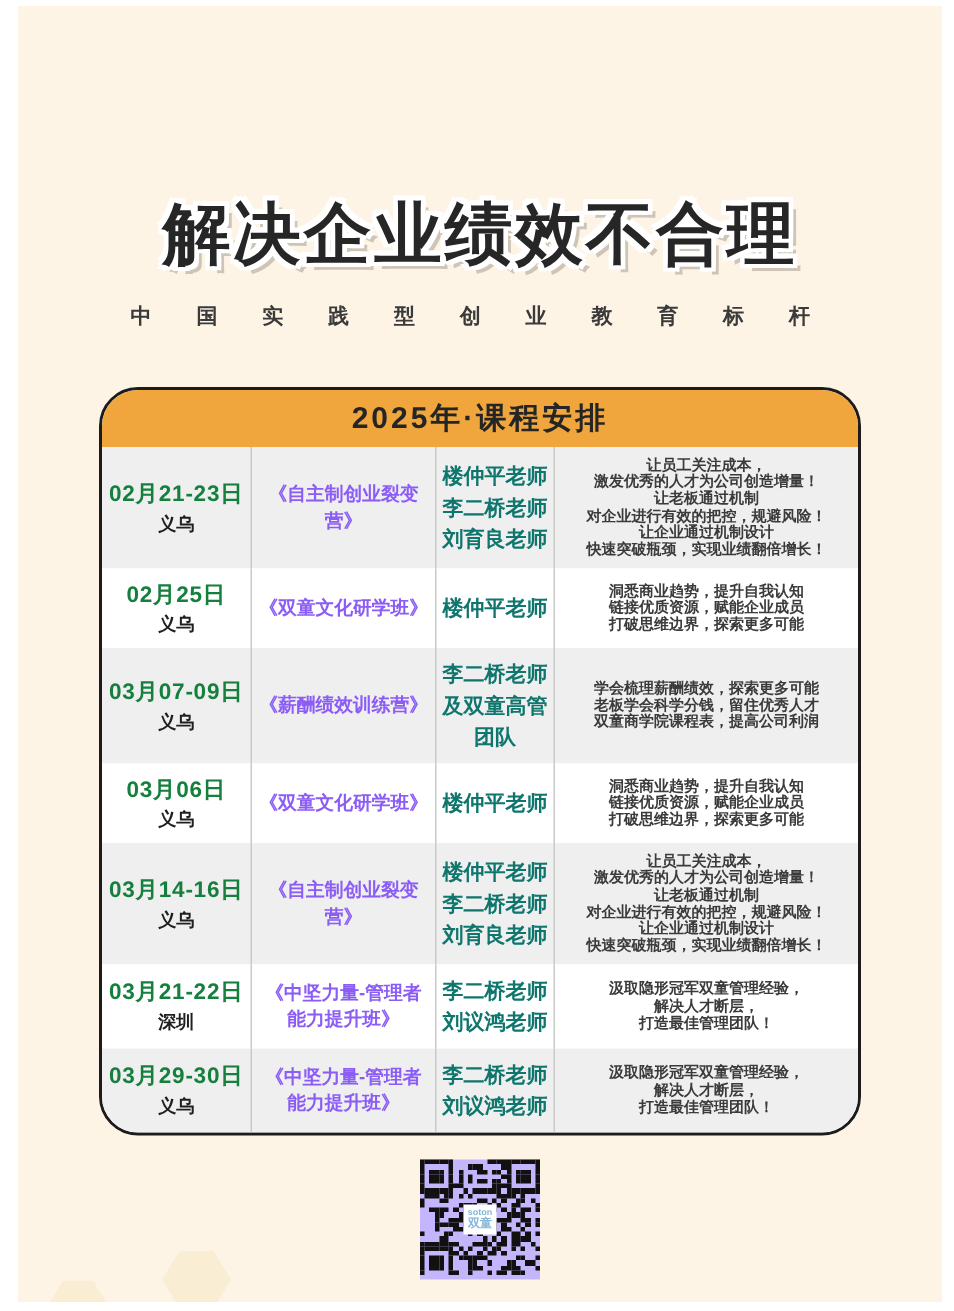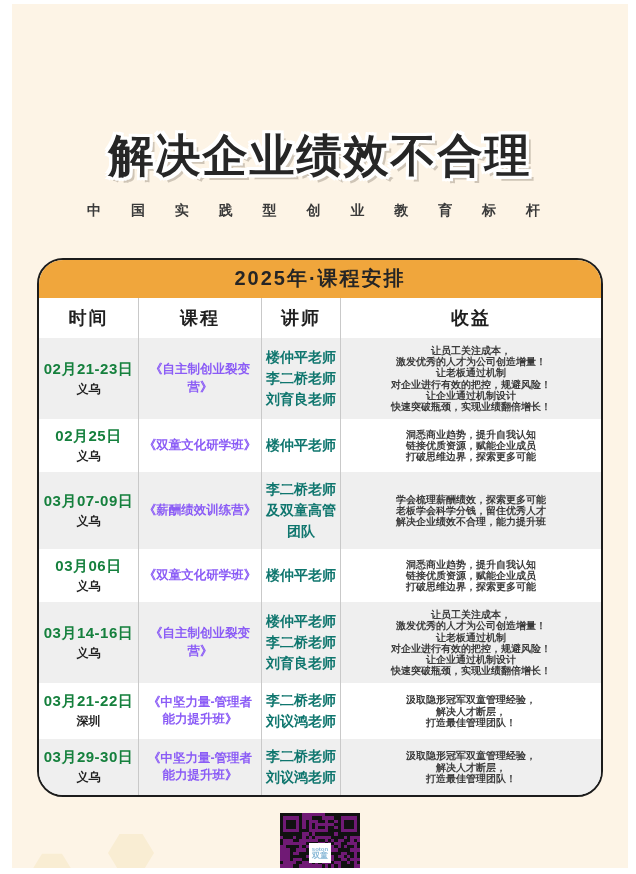--- a/index.html
+++ b/index.html
@@ -17,21 +17,21 @@
       -3px -3px 0 #fff, 3px -3px 0 #fff, -3px 3px 0 #fff, 3px 3px 0 #fff,
       0 -3px 0 #fff, 0 3px 0 #fff, -3px 0 0 #fff, 3px 0 0 #fff,
       5px 5px 0 rgba(120,110,95,.35);
   }
   .sub-title {
     margin-top:16px; font-size:14px; font-weight:bold; color:#3a3a3a;
     letter-spacing:13px; 
   }
   
   .card {
-    width:566px; margin:38px auto 0; background:#ffffff;
+    width:508px; margin:38px auto 0; background:#ffffff;
     border:2.5px solid #1c1c1c; border-radius:26px; overflow:hidden;
   }
   .band {
     background:#f0a63c; height:38px; display:flex; align-items:center; justify-content:center;
     font-size:20px; font-weight:bold; color:#252525; letter-spacing:2px;
     border-bottom:1px solid #1c1c1c00;
   }
   .grid-row { display:grid; grid-template-columns:100px 123px 79px 1fr; }
   .head-row { background:#ffffff; height:40px; }
   .head-cell {
@@ -53,21 +53,21 @@
   }
   .cell:last-child { border-right:none; }
   .date { font-size:15px; font-weight:bold; color:#15803d; letter-spacing:.5px; }
   .city { font-size:12px; font-weight:bold; color:#1f1f1f; margin-top:2px; }
   .course-line { font-size:12.5px; font-weight:bold; color:#8b5cf6; line-height:1.4; }
   .lect-line { font-size:14px; font-weight:bold; color:#0f766e; line-height:1.5; }
   .benefit-line { font-size:10px; color:#3b3b3b; line-height:1.12;font-weight:bold; }
   
   .qr-wrap { margin-top:16px; display:flex; justify-content:center; }
   .qr {
-    width:80px; height:80px; background:#701a75; position:relative;
+    width:80px; height:80px; background:#c4b5fd; position:relative;
     display:grid; grid-template-columns:repeat(25,1fr); grid-template-rows:repeat(25,1fr);
   }
   .qr .m { background:#111111; }
   .qr-logo {
     position:absolute; left:50%; top:50%; transform:translate(-50%,-50%);
     width:22px; height:20px; background:#ffffff; display:flex; flex-direction:column;
     align-items:center; justify-content:center; line-height:1;
   }
   .qr-logo .l1 { font-size:6px; color:#86b7d6; font-weight:bold; }
   .qr-logo .l2 { font-size:8px; color:#86b7d6; font-weight:bold; }
@@ -83,34 +83,20 @@
 <div class="page">
 
   <div class="title-wrap">
     <div class="main-title">解决企业绩效不合理</div>
     <div class="sub-title">中 国 实 践 型 创 业 教 育 标 杆</div>
   </div>
 
   <div class="card">
     <div class="band">2025年·课程安排</div>
 
-    <div class="grid-row head-row">
-      <div class="head-cell">
-          <span class="hl">时间</span>
-        </div>
-      <div class="head-cell">
-          <span class="hl">课程</span>
-        </div>
-      <div class="head-cell">
-          <span class="hl">讲师</span>
-        </div>
-      <div class="head-cell">
-          <span class="hl">收益</span>
-        </div>
-    </div>
 
     <div class="rows" id="rows">
   <div class="grid-row t-row">
     <div class="cell">
       <div class="date">02月21-23日</div>
       <div class="city">义乌</div>
     </div>
     <div class="cell">
             <div class="course-line">《自主制创业裂变营》</div>
           </div>
@@ -155,21 +141,21 @@
     <div class="cell">
             <div class="course-line">《薪酬绩效训练营》</div>
           </div>
     <div class="cell">
             <div class="lect-line">李二桥老师</div>
             <div class="lect-line">及双童高管团队</div>
           </div>
     <div class="cell">
             <div class="benefit-line">学会梳理薪酬绩效，探索更多可能</div>
             <div class="benefit-line">老板学会科学分钱，留住优秀人才</div>
-            <div class="benefit-line">解决企业绩效不合理，能力提升班</div>
+            <div class="benefit-line">双童商学院课程表，提高公司利润</div>
           </div>
   </div>
 
   <div class="grid-row t-row">
     <div class="cell">
       <div class="date">03月06日</div>
       <div class="city">义乌</div>
     </div>
     <div class="cell">
             <div class="course-line">《双童文化研学班》</div>

